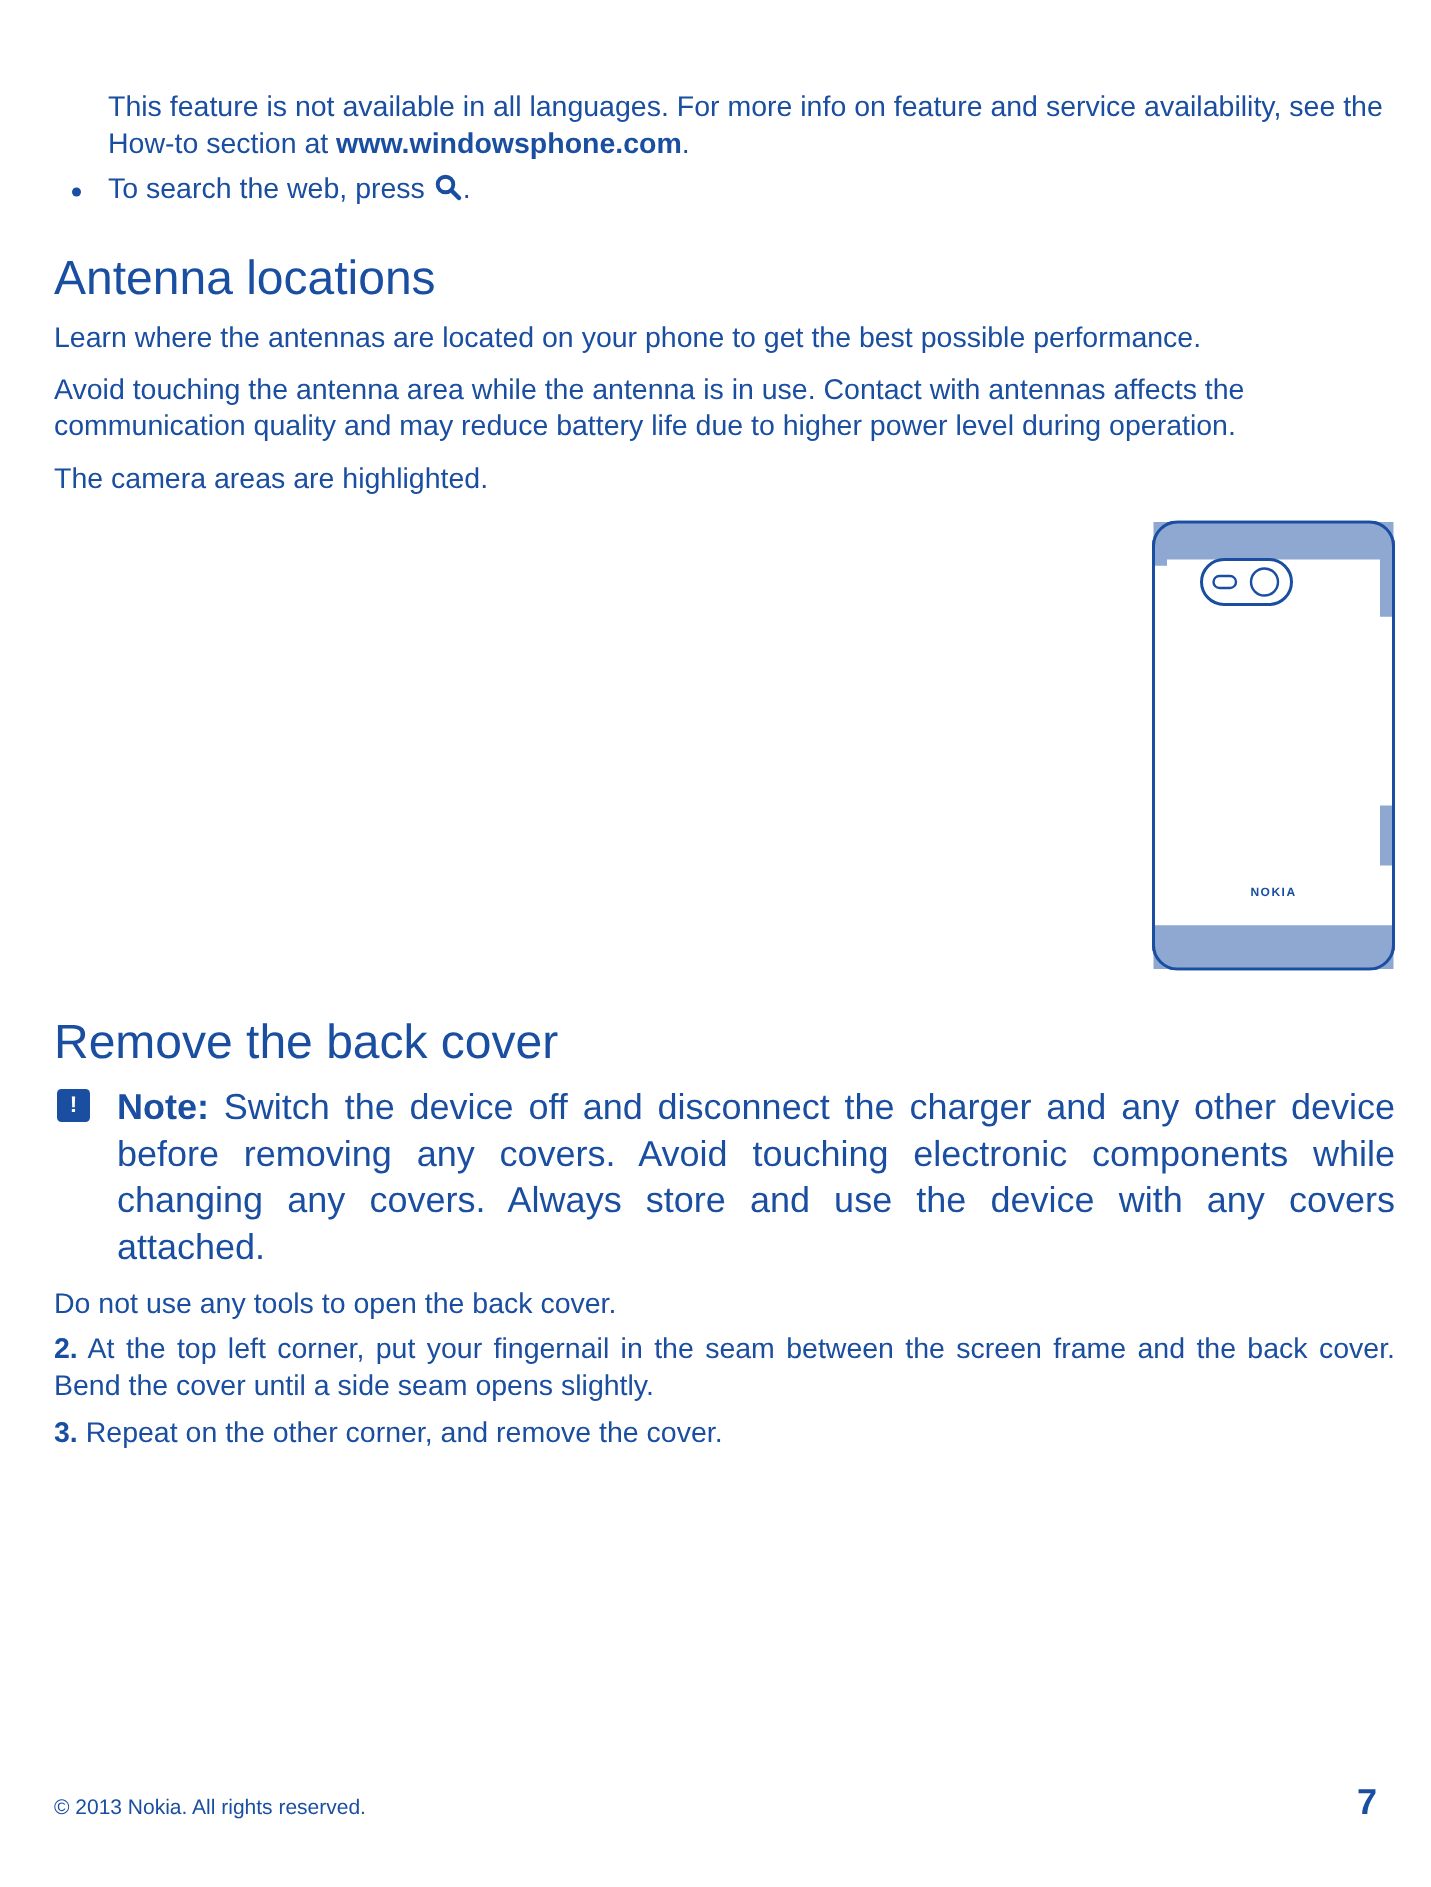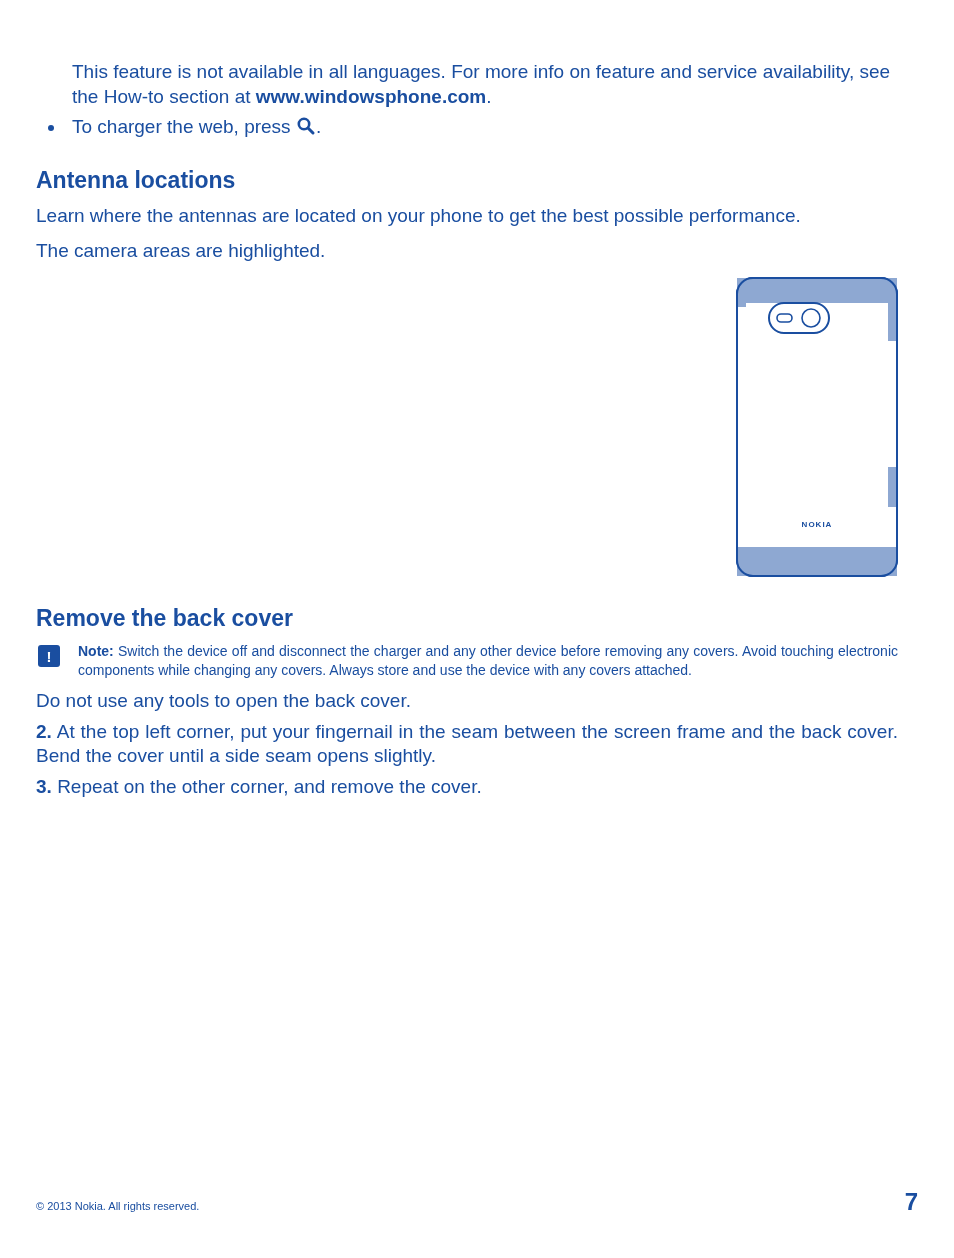--- a/index.html
+++ b/index.html
@@ -6,21 +6,21 @@
     margin: 0;
     padding: 0;
     width: 954px;
     height: 1258px;
     font-family: "Segoe UI", Arial, sans-serif;
     color: #1a4ea0;
     background: #fff;
     position: relative;
   }
   .page {
-    padding: 60px 56px 0 36px;
+    padding: 60px 24px 0 36px;
     box-sizing: border-box;
   }
   p {
     margin: 0 0 6px 0;
     font-size: 19px;
     line-height: 1.3;
   }
   .indent {
     margin-left: 36px;
   }
@@ -35,22 +35,22 @@
     background: #1a4ea0;
     border-radius: 50%;
     margin: 10px 18px 0 12px;
     flex: 0 0 auto;
   }
   .bullet-row .text {
     font-size: 19px;
     line-height: 1.3;
   }
   h2 {
-    font-size: 23px;
-    font-weight: bold;
+    font-size: 32px;
+    font-weight: normal;
     margin: 24px 0 10px 0;
   }
   .bold {
     font-weight: bold;
   }
   .search-icon {
     display: inline-block;
     vertical-align: -3px;
   }
   .figure-wrap {
@@ -72,65 +72,66 @@
     display: flex;
     align-items: center;
     justify-content: center;
   }
   .note-icon span {
     color: #fff;
     font-weight: bold;
     font-size: 15px;
   }
   .note-text {
-    font-size: 14px;
+    font-size: 24px;
     line-height: 1.3;
   }
   .justify {
     text-align: justify;
   }
   .footer {
     position: absolute;
     bottom: 42px;
     left: 36px;
     right: 36px;
     display: flex;
     justify-content: space-between;
     align-items: baseline;
     border-top: none;
   }
   .footer .copy {
-    font-size: 11px;
+    font-size: 14px;
   }
   .footer .pnum {
     font-size: 24px;
     font-weight: bold;
   }
 </style>
 </head>
 <body>
 
 <div class="page">
 
   <p class="indent">
     <span>This feature is not available in all languages. For more info on feature and service availability, see the How-to section at </span><span class="bold">www.windowsphone.com</span><span>.</span>
   </p>
 
   <div class="bullet-row">
     <div class="dot"></div>
     <div class="text">
-      <span>To charger the web, press </span><span class="search-icon"><svg width="20" height="20" viewBox="0 0 20 20">
+      <span>To search the web, press </span><span class="search-icon"><svg width="20" height="20" viewBox="0 0 20 20">
             <circle cx="8" cy="8" r="5.2" fill="none" stroke="#1a4ea0" stroke-width="2.6"></circle>
             <line x1="12" y1="12" x2="17" y2="17" stroke="#1a4ea0" stroke-width="3" stroke-linecap="round"></line>
           </svg></span><span>.</span>
     </div>
   </div>
 
   <h2>Antenna locations</h2>
   <p>Learn where the antennas are located on your phone to get the best possible performance.</p>
+  <p style="margin-top:10px">Avoid touching the antenna area while the antenna is in use. Contact with antennas affects the communication quality and may reduce battery life due to higher power level during operation.</p>
   <p style="margin-top:10px">The camera areas are highlighted.</p>
 
   <div class="figure-wrap">
     <svg width="162" height="300" viewBox="0 0 162 300">
       <rect x="1" y="1" width="160" height="298" rx="16" ry="16" fill="#fff" stroke="#1a4ea0" stroke-width="2"></rect>
 
       <path d="M1 30 Q1 1 17 1 L145 1 Q161 1 161 17 L161 64 L152 64 L152 18 Q152 10 144 10 L18 10 Q10 10 10 18 L10 30 Z" fill="#8ea8d2"></path>
       <rect x="152" y="1" width="9" height="63" fill="#8ea8d2"></rect>
       <rect x="1" y="1" width="9" height="29" fill="#8ea8d2"></rect>
       <path d="M1 17 Q1 1 17 1 L145 1 Q161 1 161 17 L161 26 L1 26 Z" fill="#8ea8d2"></path>

